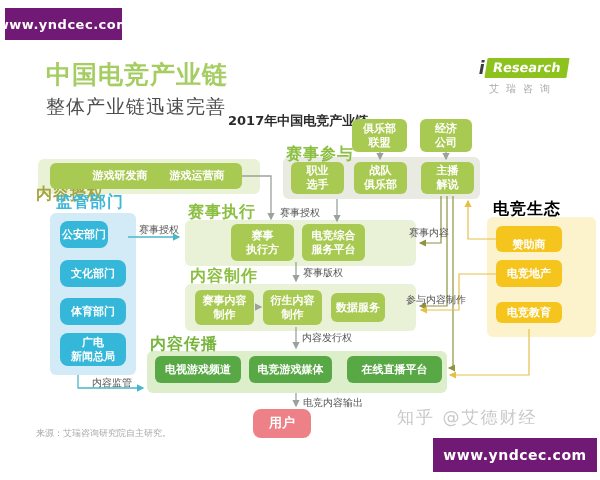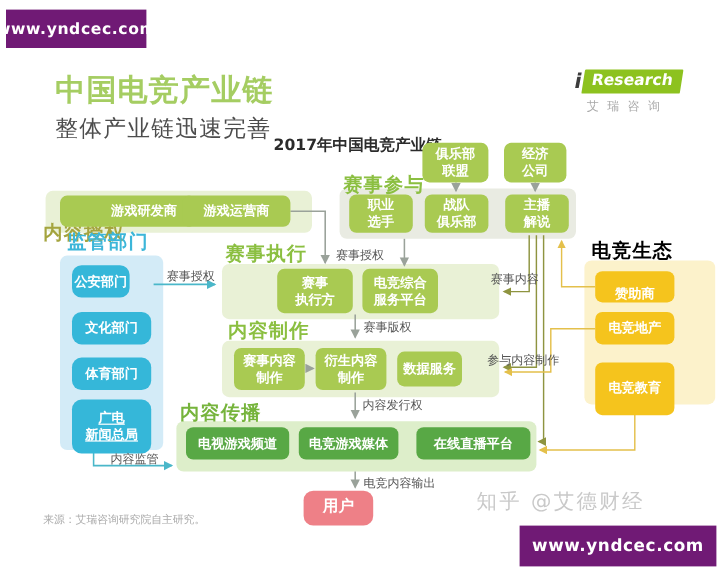--- a/index.html
+++ b/index.html
@@ -152,21 +152,21 @@
 
   <div class="abs bx cy" style="left:60px;top:221px;width:48px;height:27px;">
       <span>公安部门</span>
     </div>
   <div class="abs bx cy" style="left:60px;top:260px;width:66px;height:27px;">
       <span>文化部门</span>
     </div>
   <div class="abs bx cy" style="left:60px;top:298px;width:66px;height:27px;">
       <span>体育部门</span>
     </div>
-  <div class="abs bx cy" style="left:60px;top:333px;width:66px;height:45px;text-decoration:underline;">
+  <div class="abs bx cy" style="left:60px;top:333px;width:66px;height:33px;">
       <span>广电
 新闻总局</span>
     </div>
 
   <div class="abs bx g" style="left:231px;top:224px;width:63px;height:37px;">
       <span>赛事
 执行方</span>
     </div>
   <div class="abs bx g" style="left:302px;top:224px;width:63px;height:37px;">
       <span>电竞综合
@@ -194,21 +194,21 @@
   <div class="abs bx dg" style="left:347px;top:356px;width:95px;height:27px;">
       <span>在线直播平台</span>
     </div>
 
   <div class="abs bx yl" style="left:496px;top:226px;width:66px;height:26px;align-items:flex-end;">
       <span>赞助商</span>
     </div>
   <div class="abs bx yl" style="left:496px;top:260px;width:66px;height:27px;">
       <span>电竞地产</span>
     </div>
-  <div class="abs bx yl" style="left:496px;top:302px;width:66px;height:44px;">
+  <div class="abs bx yl" style="left:496px;top:302px;width:66px;height:21px;">
       <span>电竞教育</span>
     </div>
 
   <div class="abs bx pk" style="left:253px;top:409px;width:58px;height:29px;">
       <span>用户</span>
     </div>
 
   <div class="abs elab" style="left:280px;top:206px;">赛事授权</div>
   <div class="abs elab" style="left:139px;top:223px;">赛事授权</div>
   <div class="abs elab" style="left:303px;top:266px;">赛事版权</div>

